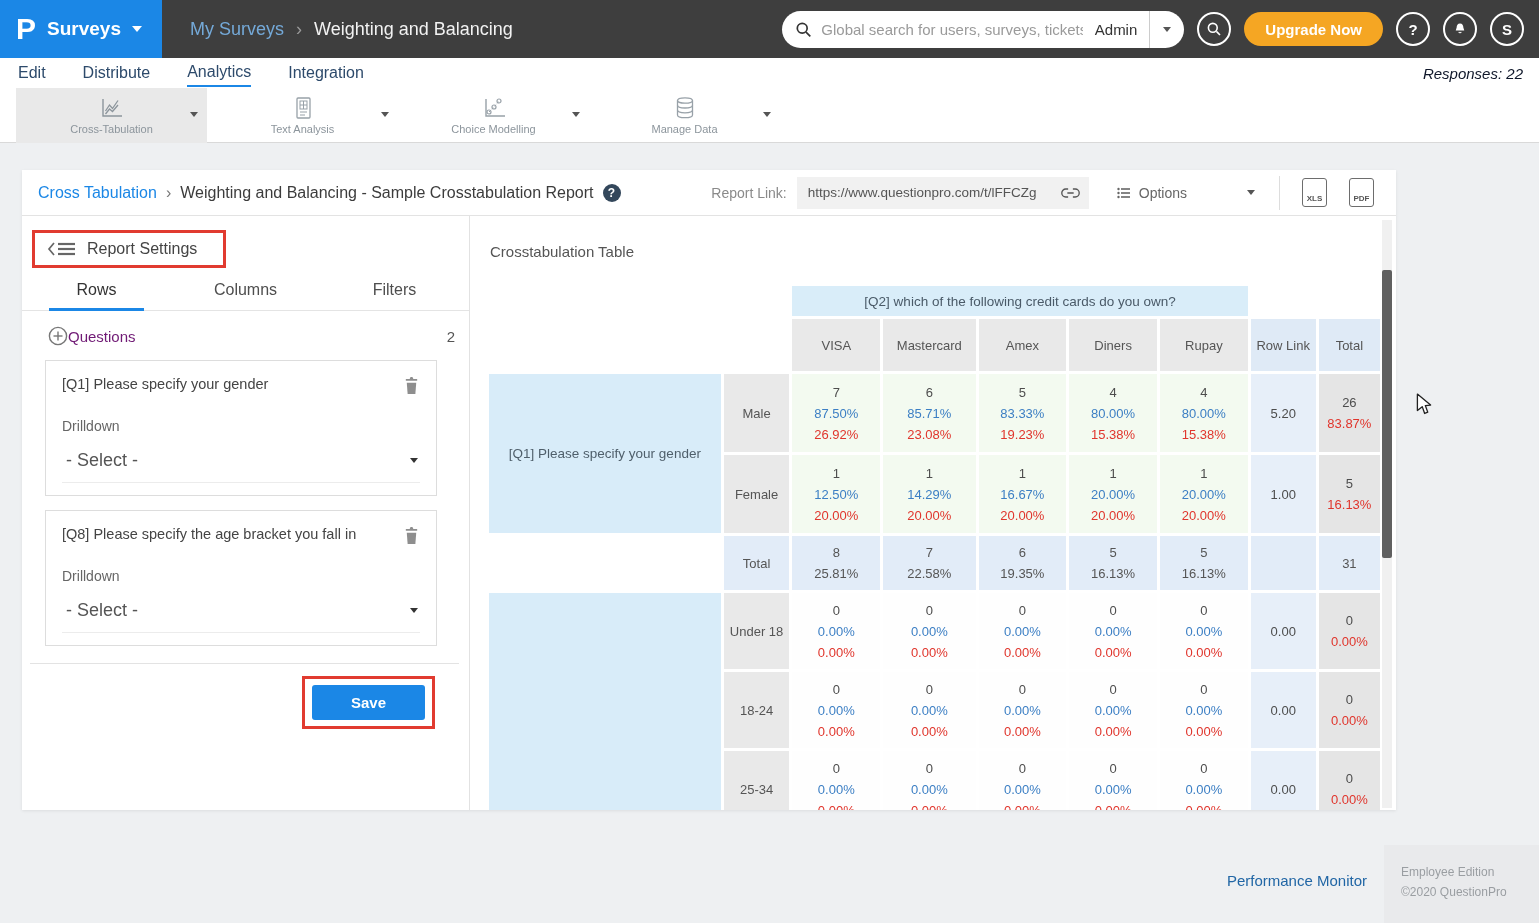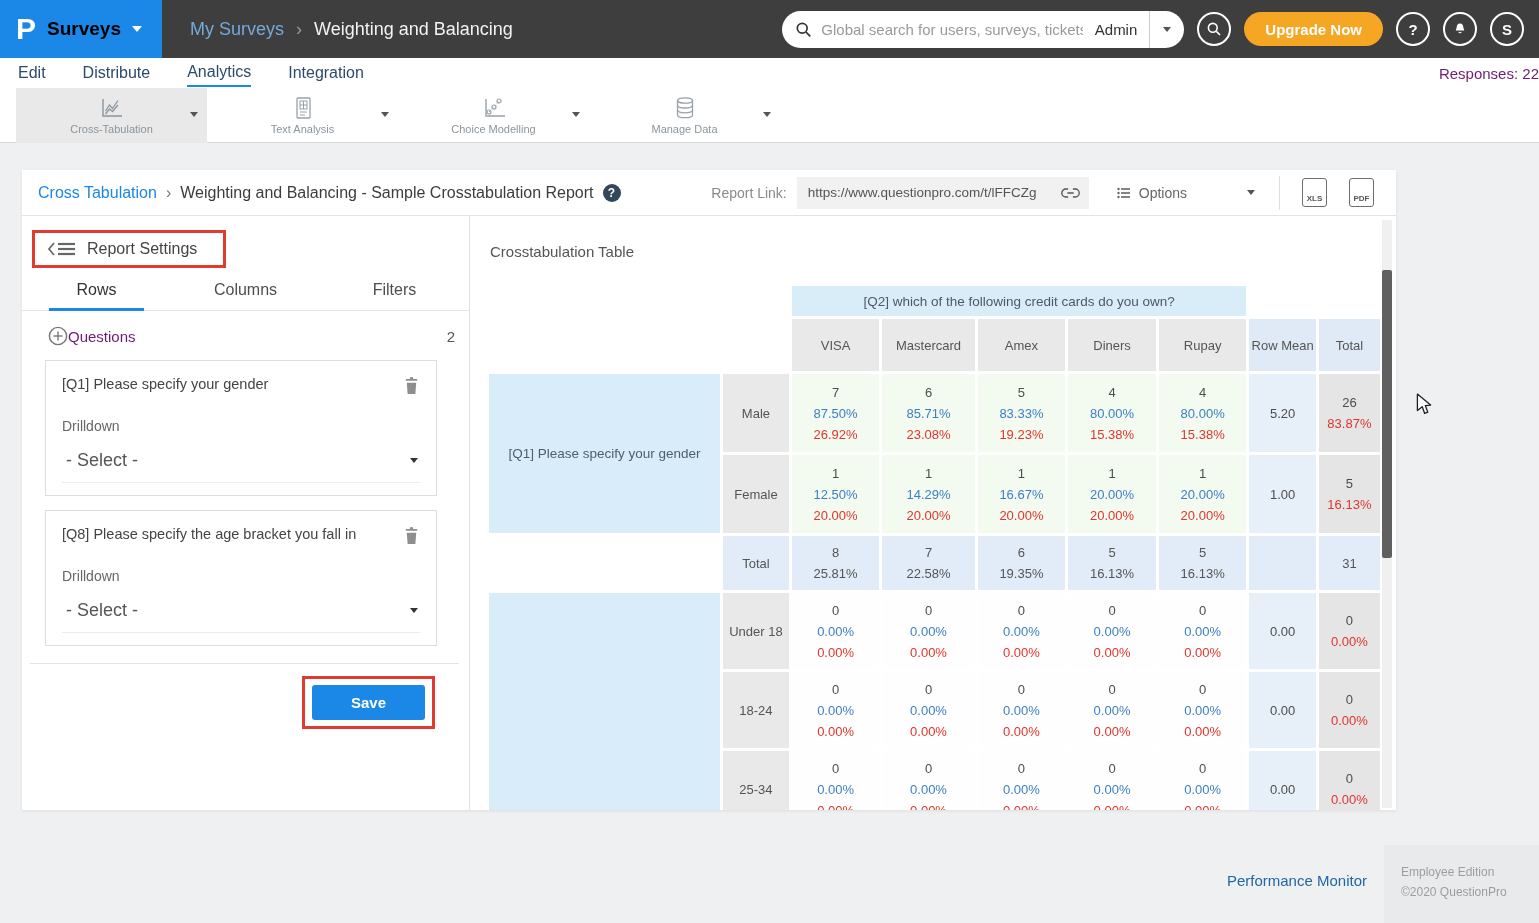--- a/index.html
+++ b/index.html
@@ -3,21 +3,21 @@
 <meta charset="utf-8">
 <style>
   * { margin:0; padding:0; box-sizing:border-box; }
   html,body { width:1539px; height:923px; overflow:hidden; }
   body { font-family:"Liberation Sans","DejaVu Sans",sans-serif; background:#eef0f2; position:relative; }
 
   
   .topbar { height:58px; background:#3e3e3e; display:flex; align-items:center; }
   .logo-box { width:162px; height:58px; background:#1b87e6; display:flex; align-items:center; padding-left:16px; gap:11px; cursor:pointer; }
   .logo-letter { color:#fff; font-size:30px; font-weight:bold; line-height:1; }
-  .logo-product { color:#000000; font-size:19px; font-weight:bold; }
+  .logo-product { color:#ffffff; font-size:19px; font-weight:bold; }
   .caret { width:0; height:0; border-left:5px solid transparent; border-right:5px solid transparent; border-top:6px solid #fff; }
   .caret.small { border-left-width:4px; border-right-width:4px; border-top-width:5px; }
   .caret.dark { border-top-color:#555; }
   .tb-crumbs { display:flex; align-items:center; gap:12px; margin-left:28px; font-size:18px; }
   .crumb-parent { color:#74a9d8; cursor:pointer; }
   .crumb-sep { color:#9a9a9a; font-size:18px; }
   .crumb-current { color:#f2f2f2; }
   .tb-right { margin-left:auto; display:flex; align-items:center; gap:13px; padding-right:15px; }
   .search-pill { width:402px; height:37px; background:#fff; border-radius:19px; display:flex; align-items:center; padding-left:13px; overflow:hidden; }
   .search-pill input { border:none; outline:none; flex:1; font-size:15px; color:#333; margin-left:9px; font-family:inherit; }
@@ -25,21 +25,21 @@
   .pill-scope { font-size:15px; color:#333; padding:0 12px; }
   .pill-div { width:1px; height:37px; background:#ccc; }
   .pill-caret { width:34px; display:flex; justify-content:center; cursor:pointer; }
   .circle-btn { width:34px; height:34px; border:2px solid #fff; border-radius:50%; display:flex; align-items:center; justify-content:center; color:#fff; font-weight:bold; font-size:15px; cursor:pointer; background:transparent; }
   .upgrade-btn { height:34px; border-radius:17px; background:#f5a623; color:#fff; font-weight:bold; font-size:15px; border:none; padding:0 21px; cursor:pointer; font-family:inherit; }
 
   
   .navrow { height:30px; background:#fff; display:flex; align-items:center; padding-left:18px; gap:37px; }
   .nav-item { font-size:16px; color:#2d4a6b; cursor:pointer; line-height:26px; }
   .nav-item.active { border-bottom:2px solid #1b87e6; }
-  .nav-responses { margin-left:auto; font-size:15px; color:#701a75; }
+  .nav-responses { margin-left:auto; padding-right:16px; font-size:15px; color:#0f172a;font-style:italic; }
 
   
   .toolbar { height:55px; background:#fff; border-bottom:1px solid #d9d9d9; display:flex; padding-left:16px; }
   .tool-item { width:191px; height:55px; display:flex; flex-direction:column; align-items:center; justify-content:center; gap:3px; position:relative; cursor:pointer; }
   .tool-item.active { background:#e9e9e9; }
   .tool-label { font-size:11px; color:#8c959c; }
   .tool-caret { position:absolute; right:9px; top:24px; }
   .tool-icon svg { display:block; }
 
   
@@ -348,21 +348,21 @@
             <td colspan="5" class="q2head">[Q2] which of the following credit cards do you own?</td>
             <td colspan="2" class="blank"></td>
           </tr>
           <tr style="height:52px">
             <td colspan="2" class="blank"></td>
             <td class="colhead">VISA</td>
             <td class="colhead">Mastercard</td>
             <td class="colhead">Amex</td>
             <td class="colhead">Diners</td>
             <td class="colhead">Rupay</td>
-            <td class="rmhead">Row Mean</td>
+            <td class="rmhead">Row Link</td>
             <td class="tothead">Total</td>
           </tr>
           <tr style="height:78px">
             <td rowspan="2" class="glabel">[Q1] Please specify your gender</td>
             <td class="rlabel">Male</td>
             <td class="dcell tint-green">
               <div class="n">7</div>
               <div class="pc">87.50%</div>
               <div class="pr">26.92%</div>
             </td>

